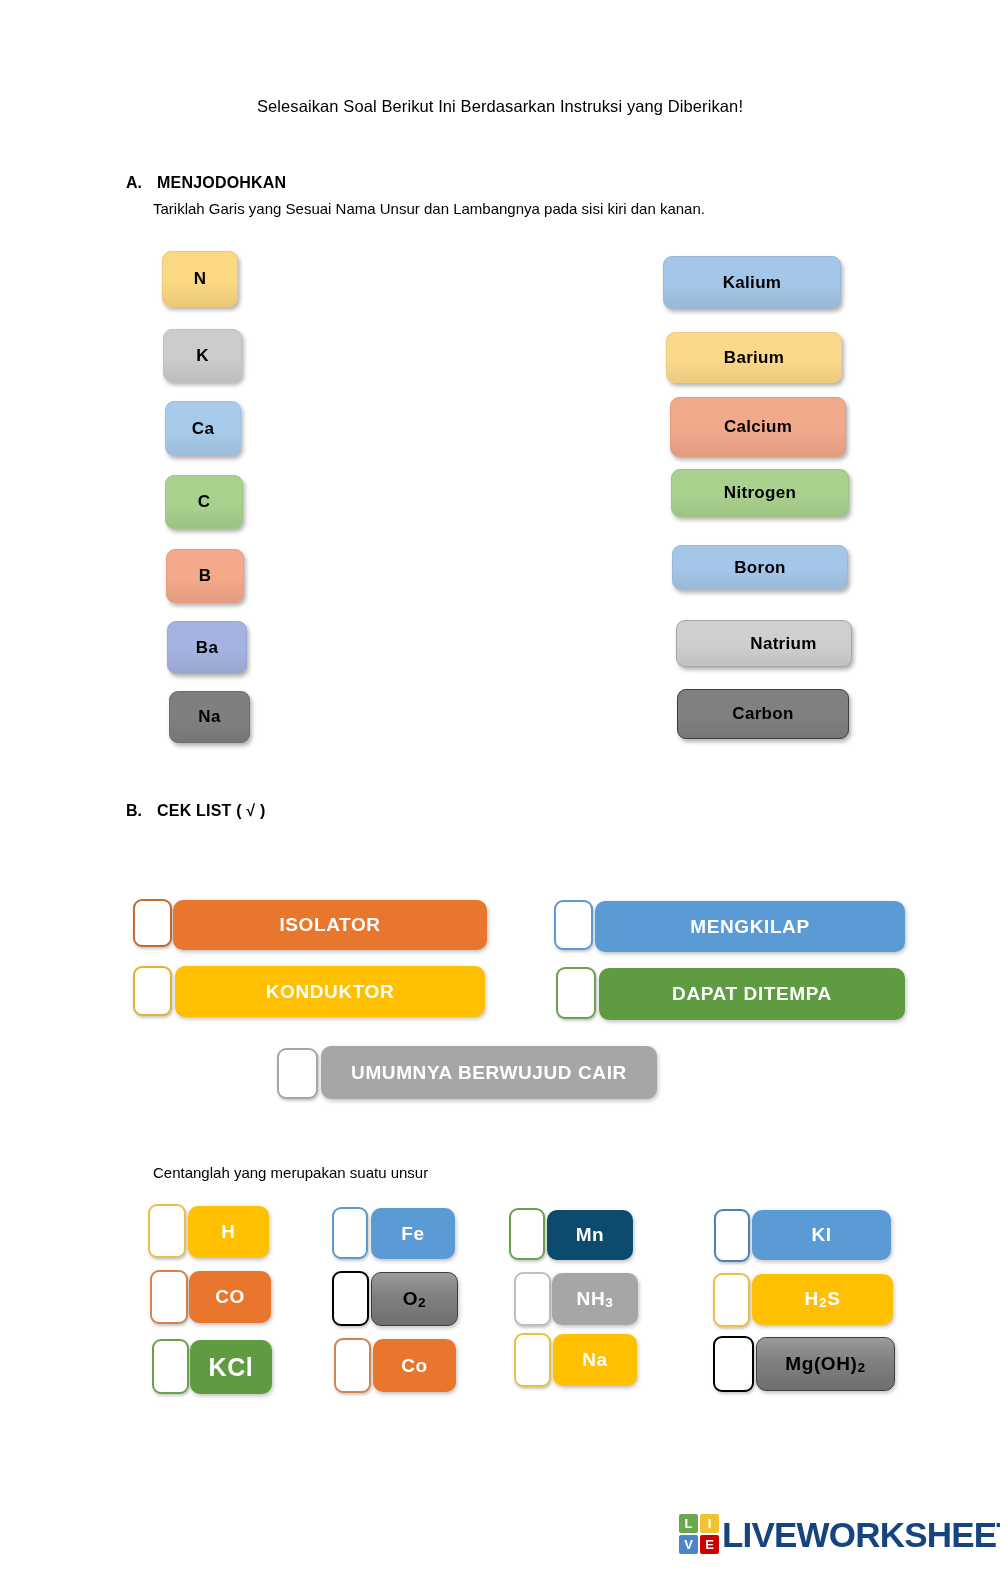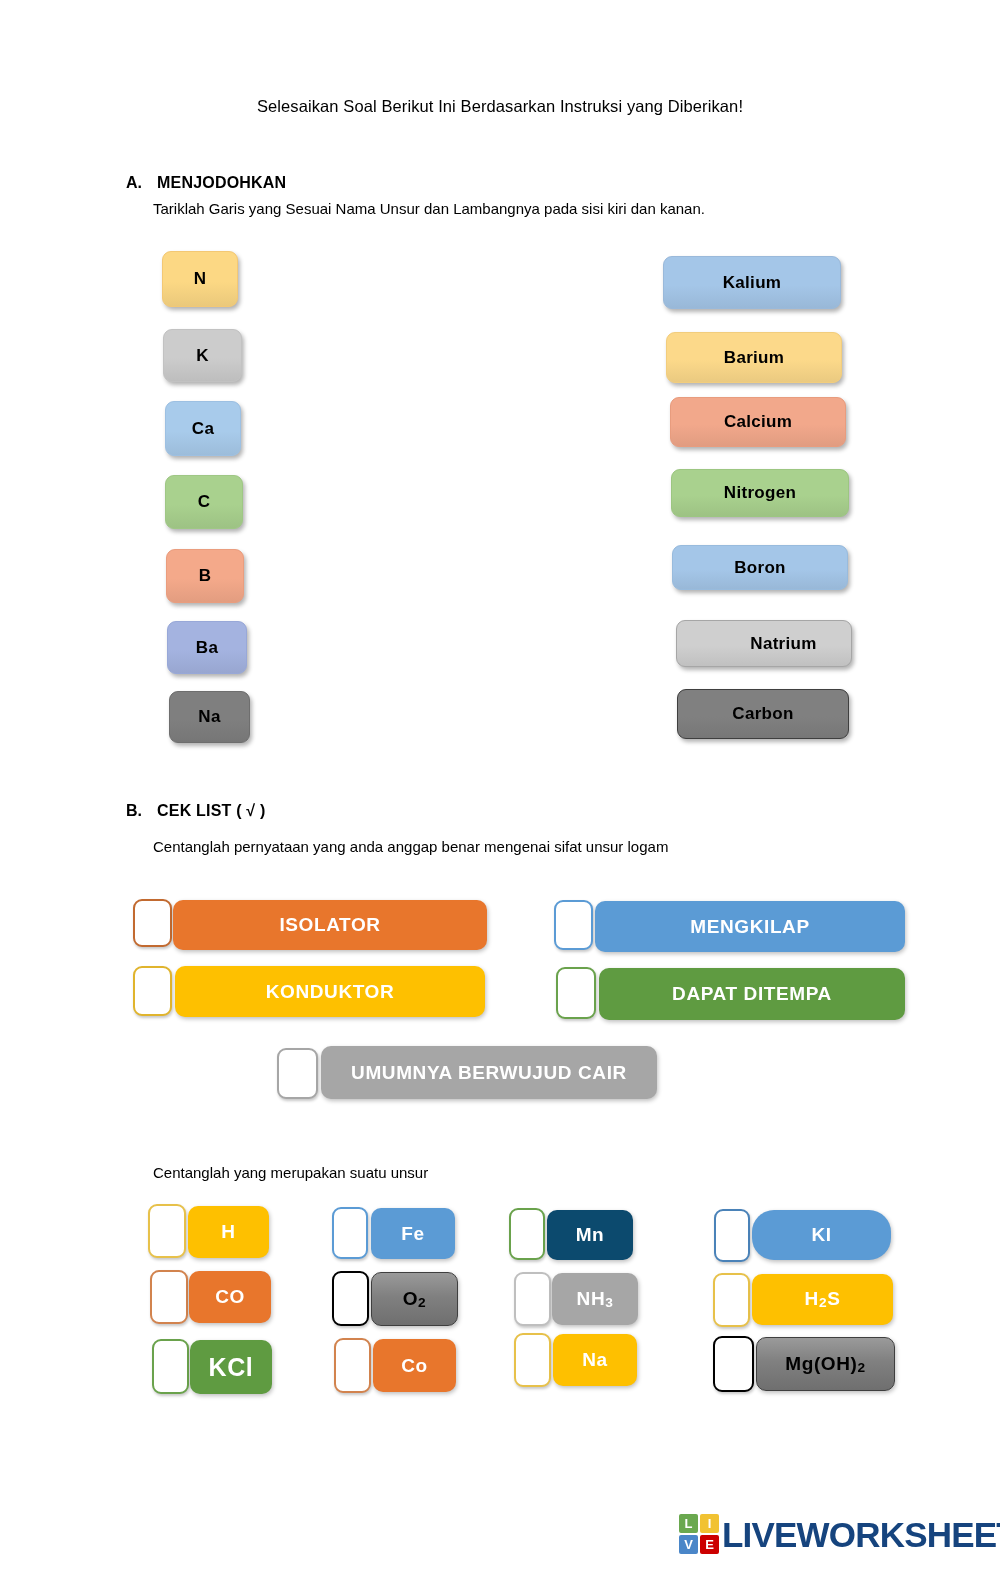--- a/index.html
+++ b/index.html
@@ -152,40 +152,39 @@
         <span>Na</span>
       </div>
     </div>
   <div id="matching-right">
       <div class="mbox right" style="left: 663px; top: 256px; width: 178px; height: 53px; background: linear-gradient(rgb(164, 198, 232) 0%, rgb(164, 198, 232) 55%, rgba(0, 0, 0, 0.07) 100%), rgb(164, 198, 232); border: 1px solid rgb(154, 185, 218);">
         <span>Kalium</span>
       </div>
       <div class="mbox right" style="left: 666px; top: 332px; width: 176px; height: 51px; background: linear-gradient(rgb(252, 217, 138) 0%, rgb(252, 217, 138) 55%, rgba(0, 0, 0, 0.07) 100%), rgb(252, 217, 138); border: 1px solid rgb(242, 205, 125);">
         <span>Barium</span>
       </div>
-      <div class="mbox right" style="left: 670px; top: 397px; width: 176px; height: 50px; background: linear-gradient(rgb(242, 168, 139) 0%, rgb(242, 168, 139) 55%, rgba(0, 0, 0, 0.07) 100%), rgb(242, 168, 139); border: 1px solid rgb(232, 156, 126);">
+      <div class="mbox right" style="left: 670px; top: 397px; width: 176px; height: 60px; background: linear-gradient(rgb(242, 168, 139) 0%, rgb(242, 168, 139) 55%, rgba(0, 0, 0, 0.07) 100%), rgb(242, 168, 139); border: 1px solid rgb(232, 156, 126);">
         <span>Calcium</span>
       </div>
       <div class="mbox right" style="left: 671px; top: 469px; width: 178px; height: 48px; background: linear-gradient(rgb(169, 209, 142) 0%, rgb(169, 209, 142) 55%, rgba(0, 0, 0, 0.07) 100%), rgb(169, 209, 142); border: 1px solid rgb(156, 198, 129);">
         <span>Nitrogen</span>
       </div>
       <div class="mbox right" style="left: 672px; top: 545px; width: 176px; height: 45px; background: linear-gradient(rgb(164, 198, 232) 0%, rgb(164, 198, 232) 55%, rgba(0, 0, 0, 0.07) 100%), rgb(164, 198, 232); border: 1px solid rgb(152, 187, 221);">
         <span>Boron</span>
       </div>
       <div class="mbox right" style="left: 676px; top: 620px; width: 176px; height: 47px; background: linear-gradient(rgb(207, 207, 207) 0%, rgb(207, 207, 207) 55%, rgba(0, 0, 0, 0.07) 100%), rgb(207, 207, 207); border: 1px solid rgb(166, 166, 166); padding-left: 39px;">
         <span>Natrium</span>
       </div>
       <div class="mbox right" style="left: 677px; top: 689px; width: 172px; height: 50px; background: linear-gradient(rgb(128, 128, 128) 0%, rgb(128, 128, 128) 55%, rgba(0, 0, 0, 0.07) 100%), rgb(128, 128, 128); border: 1px solid rgb(63, 63, 63);">
         <span>Carbon</span>
       </div>
     </div>
 
   <div class="sec-letter" style="left:126px; top:802px;">B.</div>
   <div class="sec-title" style="left:157px; top:802px;">CEK LIST ( √ )</div>
-  <div class="sec-sub" style="left:153px; top:838px;">Centanglah pernyataan yang anda anggap benar mengenai sifat unsur logam</div>
   <div class="sec-sub" style="left:153px; top:1164px;">Centanglah yang merupakan suatu unsur</div>
 
   <div id="metal-properties">
       <div class="chk" style="left: 133px; top: 899px; width: 39px; height: 48px; border: 2px solid rgb(194, 106, 48);"></div>
       <div class="pill" style="left: 173px; top: 900px; width: 314px; height: 50px; font-size: 19px; background: rgb(232, 118, 44); color: rgb(255, 255, 255);">
         <span>ISOLATOR</span>
       </div>
       <div class="chk" style="left: 554px; top: 900px; width: 39px; height: 50px; border: 2px solid rgb(91, 155, 213);"></div>
       <div class="pill" style="left: 595px; top: 901px; width: 310px; height: 51px; font-size: 19px; background: rgb(91, 155, 213); color: rgb(255, 255, 255);">
         <span>MENGKILAP</span>
@@ -210,21 +209,21 @@
       </div>
       <div class="chk" style="left: 332px; top: 1207px; width: 36px; height: 52px; border: 2px solid rgb(91, 155, 213);"></div>
       <div class="pill" style="left: 371px; top: 1208px; width: 84px; height: 51px; font-size: 19px; background: rgb(91, 155, 213); color: rgb(255, 255, 255);">
         <span>Fe</span>
       </div>
       <div class="chk" style="left: 509px; top: 1208px; width: 36px; height: 52px; border: 2px solid rgb(106, 162, 76);"></div>
       <div class="pill" style="left: 547px; top: 1210px; width: 86px; height: 50px; font-size: 19px; background: #0c4a6e; color: rgb(255, 255, 255);">
         <span>Mn</span>
       </div>
       <div class="chk" style="left: 714px; top: 1209px; width: 36px; height: 53px; border: 2px solid rgb(74, 130, 184);"></div>
-      <div class="pill" style="left: 752px; top: 1210px; width: 139px; height: 50px; font-size: 19px; background: rgb(91, 155, 213); color: rgb(255, 255, 255); border-radius: 22px;">
+      <div class="pill" style="left: 752px; top: 1210px; width: 139px; height: 50px; font-size: 19px; background: rgb(91, 155, 213); color: rgb(255, 255, 255);">
         <span>KI</span>
       </div>
       <div class="chk" style="left: 150px; top: 1270px; width: 38px; height: 54px; border: 2px solid rgb(210, 131, 78);"></div>
       <div class="pill" style="left: 189px; top: 1271px; width: 82px; height: 52px; font-size: 19px; background: rgb(232, 118, 44); color: rgb(255, 255, 255);">
         <span>CO</span>
       </div>
       <div class="chk" style="left: 332px; top: 1271px; width: 37px; height: 55px; border: 2px solid rgb(0, 0, 0);"></div>
       <div class="pill dark-text" style="left: 371px; top: 1272px; width: 87px; height: 54px; font-size: 19px; background: linear-gradient(rgb(154, 154, 154) 0%, rgb(128, 128, 128) 45%, rgb(111, 111, 111) 100%); border: 1px solid rgb(63, 63, 63); color: rgb(0, 0, 0);">
         <span>O<sub>2</sub></span>
       </div>

